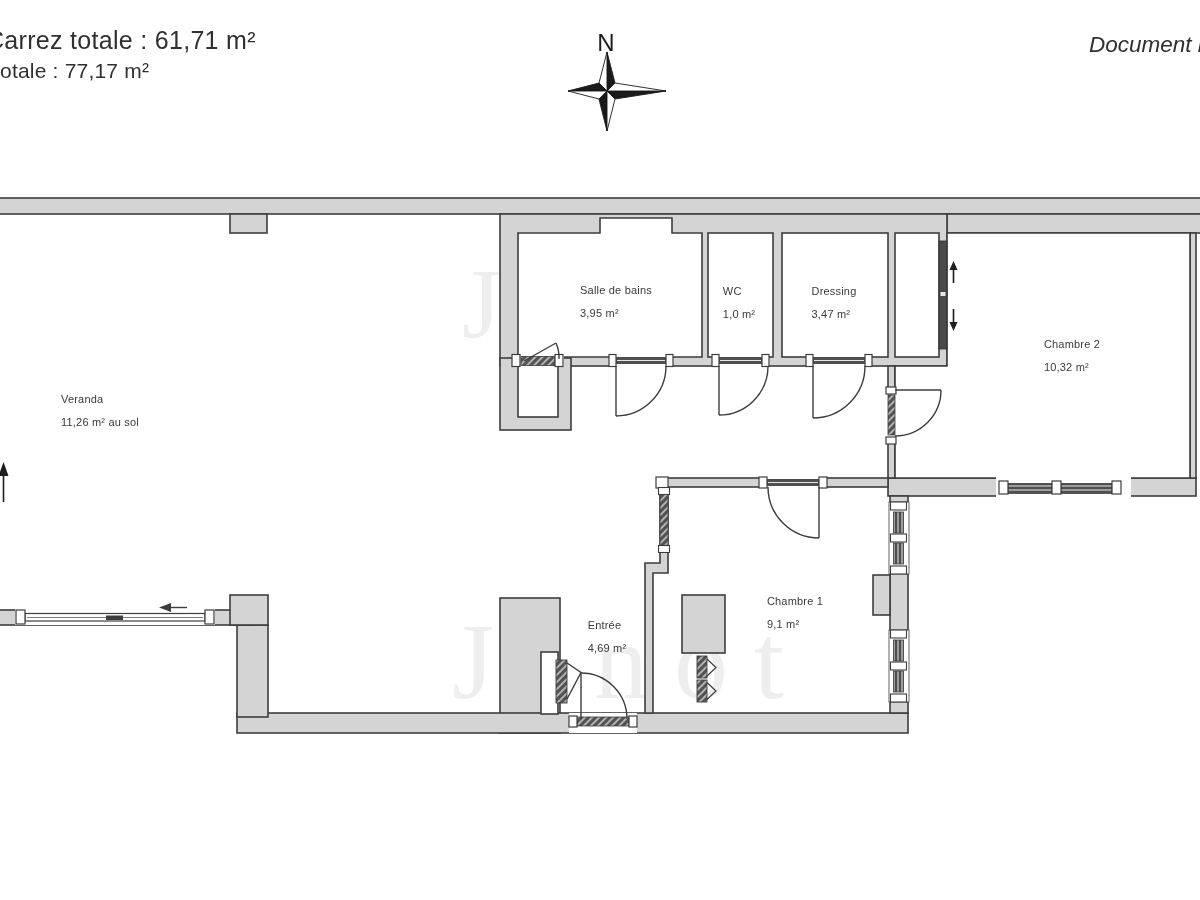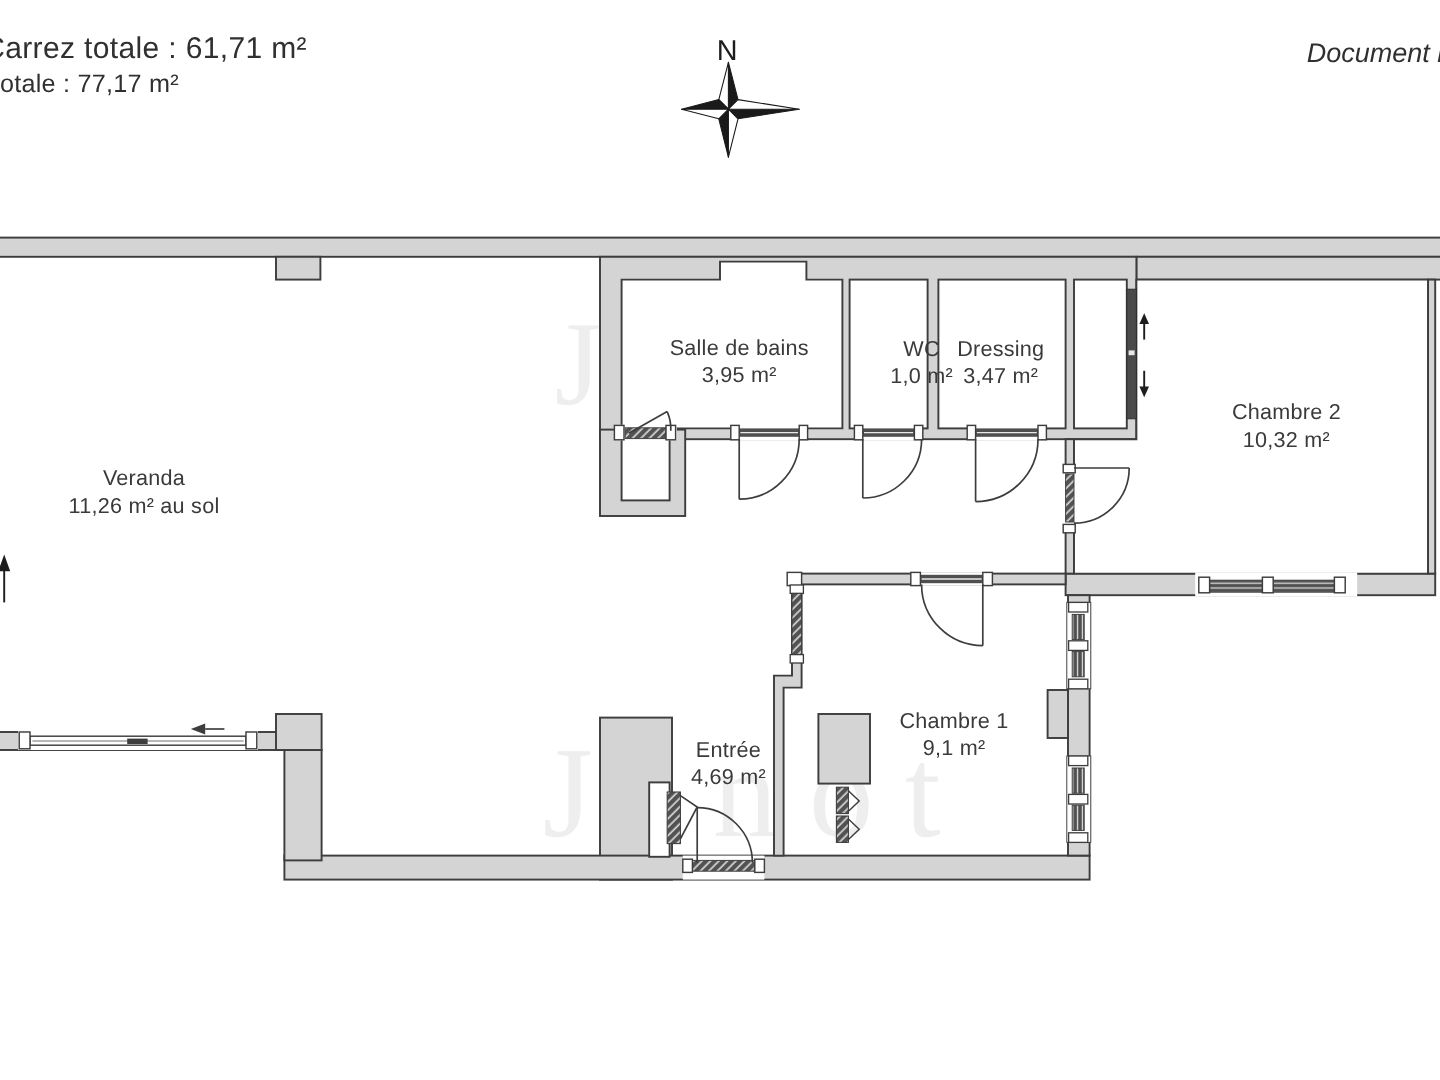--- a/index.html
+++ b/index.html
@@ -5,22 +5,22 @@
   html,body{margin:0;padding:0;background:#ffffff;}
   #stage{position:relative;width:1200px;height:900px;background:#fff;overflow:hidden;
          font-family:"Liberation Sans","DejaVu Sans",sans-serif;color:#2f2f2f;}
   #plan-svg{position:absolute;left:0;top:0;}
   .hdr{position:absolute;white-space:nowrap;color:#303030;}
   #surface-line1{left:-14px;top:26px;font-size:25px;letter-spacing:.3px;}
   #surface-line2{left:0px;top:59px;font-size:21px;letter-spacing:.2px;}
   #doc-note{left:1089px;top:32px;font-size:22.5px;font-style:italic;}
   #compass-n{position:absolute;left:606px;top:43px;transform:translate(-50%,-50%);
              font-size:24px;color:#1d1d1d;}
-  .room-label{position:absolute;transform:translate(-50%,-50%);text-align:center;
-              font-size:18px;line-height:22.5px;color:#3a3a3a;white-space:nowrap;letter-spacing:.2px;}
+  .room-label{position:absolute;transform:translate(-50%,-50%);
+              font-size:11px;line-height:22.5px;color:#3a3a3a;white-space:nowrap;letter-spacing:.2px;}
   .wm{position:absolute;font-family:"Liberation Serif","DejaVu Serif",serif;
       color:rgba(90,90,90,0.10);white-space:nowrap;pointer-events:none;}
   #wm-upper{left:462px;top:246px;font-size:100px;letter-spacing:26px;}
   #wm-lower{left:452px;top:600px;font-size:108px;letter-spacing:26px;}
 </style>
 </head>
 <body>
 
 <div id="stage">
 
@@ -206,29 +206,29 @@
       <polygon points="607,52 599,83 607,91" fill="#ffffff"></polygon>
       <polygon points="666,91 615,99 607,91" fill="#1a1a1a"></polygon>
       <polygon points="666,91 615,83 607,91" fill="#ffffff"></polygon>
       <polygon points="607,131 599,99 607,91" fill="#1a1a1a"></polygon>
       <polygon points="607,131 615,99 607,91" fill="#ffffff"></polygon>
       <polygon points="568,91 599,83 607,91" fill="#1a1a1a"></polygon>
       <polygon points="568,91 599,99 607,91" fill="#ffffff"></polygon>
     </g>
   </svg>
 
-  <div class="room-label" style="left:120px;top:410px">
+  <div class="room-label" style="left:100px;top:410px">
     <div>Veranda</div>
     <div>11,26 m² au sol</div>
   </div>
   <div class="room-label" style="left:616px;top:301px">
     <div>Salle de bains</div>
     <div>3,95 m²</div>
   </div>
-  <div class="room-label" style="left:768px;top:302px">
+  <div class="room-label" style="left:739px;top:302px">
     <div>WC</div>
     <div>1,0 m²</div>
   </div>
   <div class="room-label" style="left:834px;top:302px">
     <div>Dressing</div>
     <div>3,47 m²</div>
   </div>
   <div class="room-label" style="left:1072px;top:355px">
     <div>Chambre 2</div>
     <div>10,32 m²</div>

